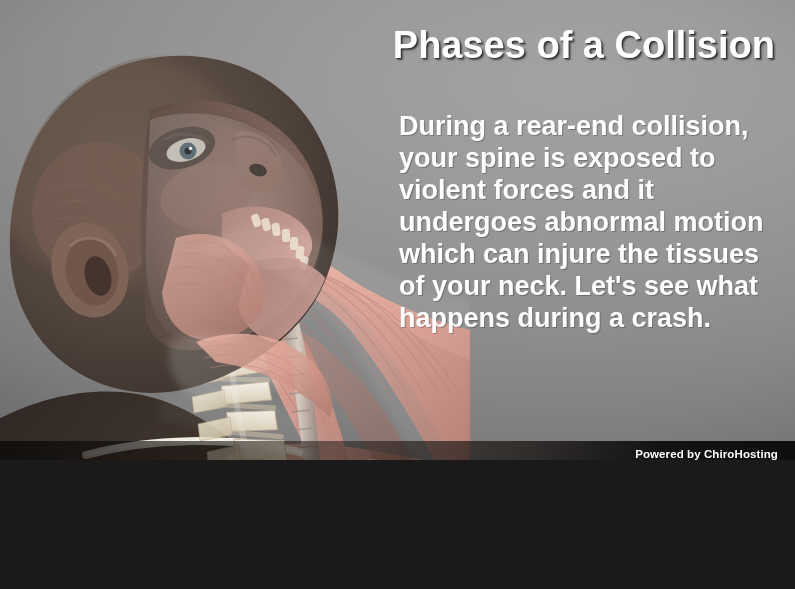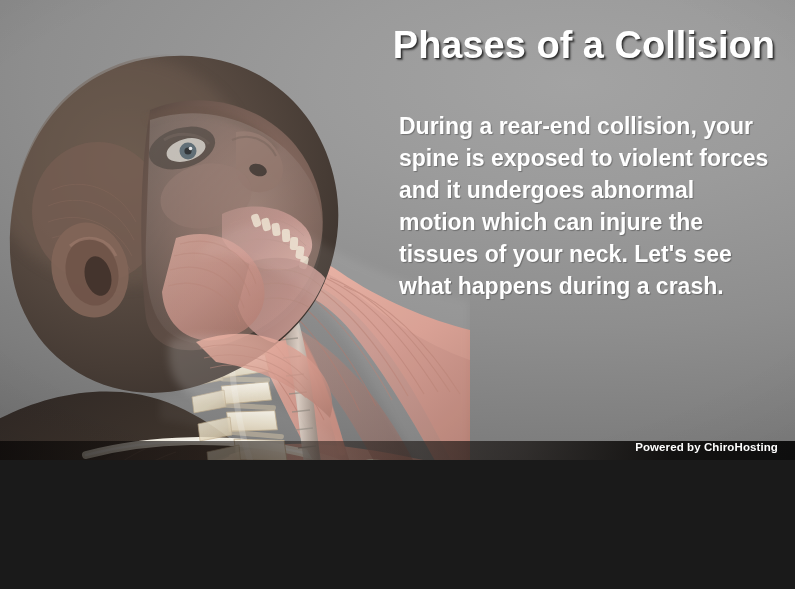--- a/index.html
+++ b/index.html
@@ -50,21 +50,21 @@
     color: #ffffff;
     letter-spacing: 0px;
     text-shadow: 2px 2px 2px rgba(0,0,0,0.55), 1px 1px 0 rgba(0,0,0,0.35);
     white-space: nowrap;
   }
   .body-copy {
     position: absolute;
     left: 399px;
     top: 110px;
     width: 372px;
-    font-size: 23px;
+    font-size: 27px;
     font-weight: bold;
     line-height: 32px;
     color: #ffffff;
     text-shadow: 1px 1px 1px rgba(0,0,0,0.28);
   }
   .next-btn {
     position: absolute;
     right: 16px;
     top: 524px;
     display: flex;
@@ -93,21 +93,21 @@
     bottom: 0;
     height: 19px;
     background: linear-gradient(to right,
         rgba(10,8,7,0.80) 0%,
         rgba(18,14,12,0.66) 18%,
         rgba(30,22,18,0.52) 42%,
         rgba(20,16,14,0.72) 66%,
         rgba(8,7,6,0.90) 84%,
         rgba(6,6,6,0.93) 100%);
     display: flex;
-    align-items: flex-start;
+    align-items: flex-end;
     justify-content: flex-end;
   }
   .footer-text {
     font-size: 11.5px;
     font-weight: bold;
     color: #ffffff;
     padding-right: 17px;
     letter-spacing: 0.1px;
   }
 </style>

